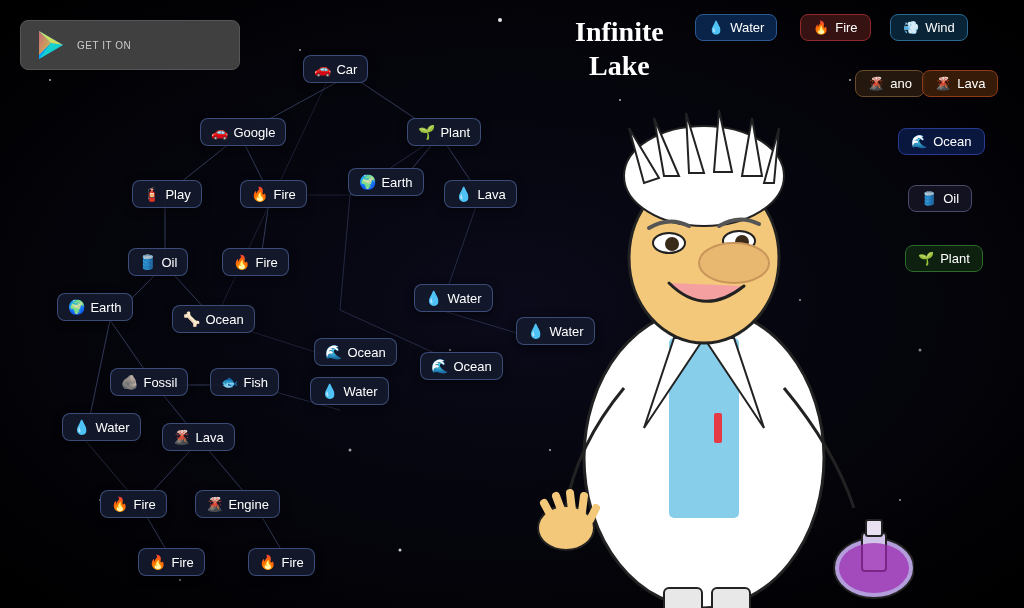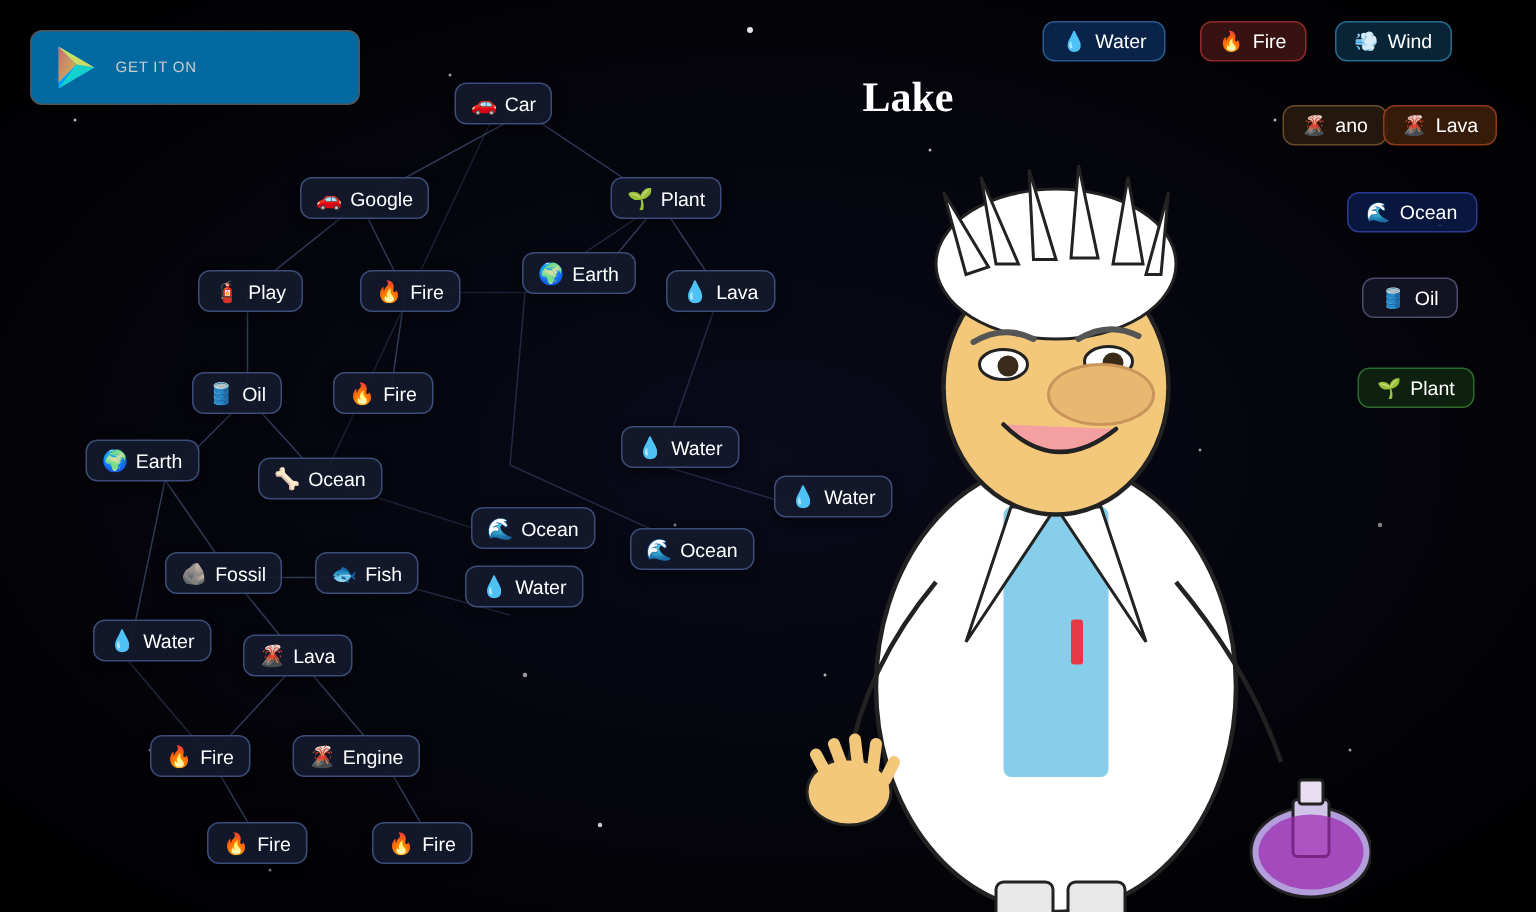--- a/index.html
+++ b/index.html
@@ -38,21 +38,21 @@
 
     .node .emoji {
       font-size: 14px;
     }
 
     
     .google-play {
       position: absolute;
       top: 20px;
       left: 20px;
-      background: #0369a1;
+      background: #404040;
       border: 1.5px solid #555;
       border-radius: 8px;
       padding: 8px 14px;
       display: flex;
       align-items: center;
       gap: 10px;
       color: #fff;
       width: 220px;
     }
 
@@ -199,21 +199,21 @@
     <polygon points="4,2 16,14 4,26" fill="url(#pg2)" opacity="0.8"></polygon>
     <polygon points="16,14 28,16 4,30" fill="#1de9b6" opacity="0.7"></polygon>
     <polygon points="4,2 28,16 16,14" fill="#ffeb3b" opacity="0.8"></polygon>
   </svg>
   <div>
     <div class="play-text-top">GET IT ON</div>
   </div>
 </div>
 
 <div class="title-area">
-  <br>
+  <span>Infinite</span><br>
   <span>Lake</span>
 </div>
 
 <div class="node" style="left:303px; top:55px;">
   <span class="emoji">🚗</span>
   <span>Car</span>
 </div>
 
 <div class="node" style="left:200px; top:118px;">
   <span class="emoji">🚗</span>

